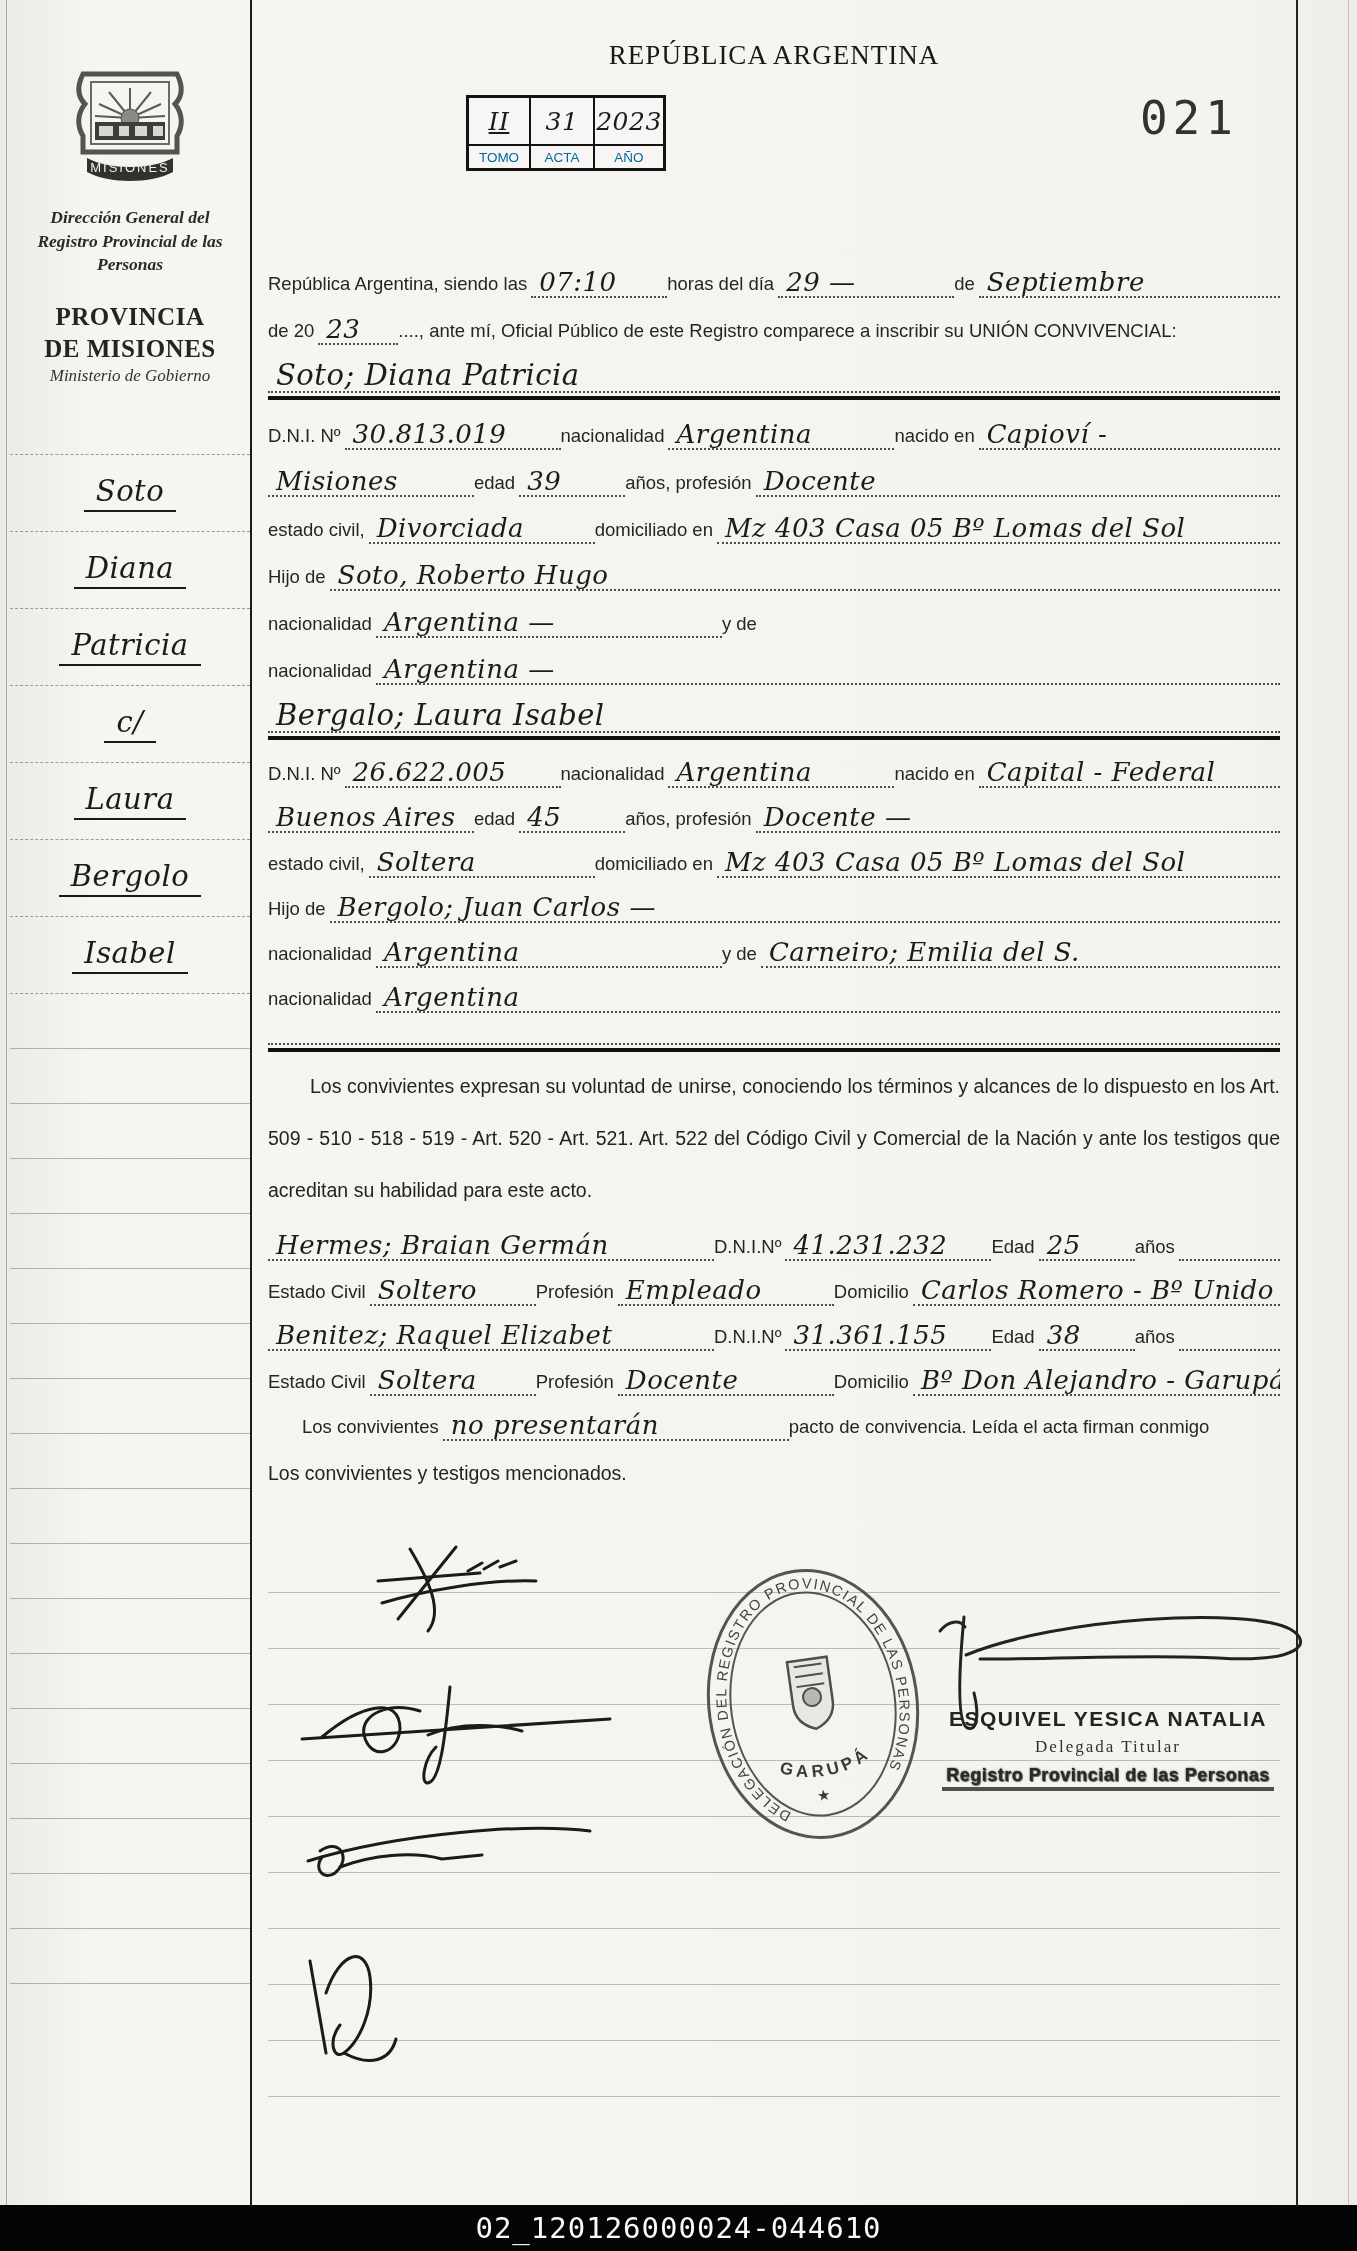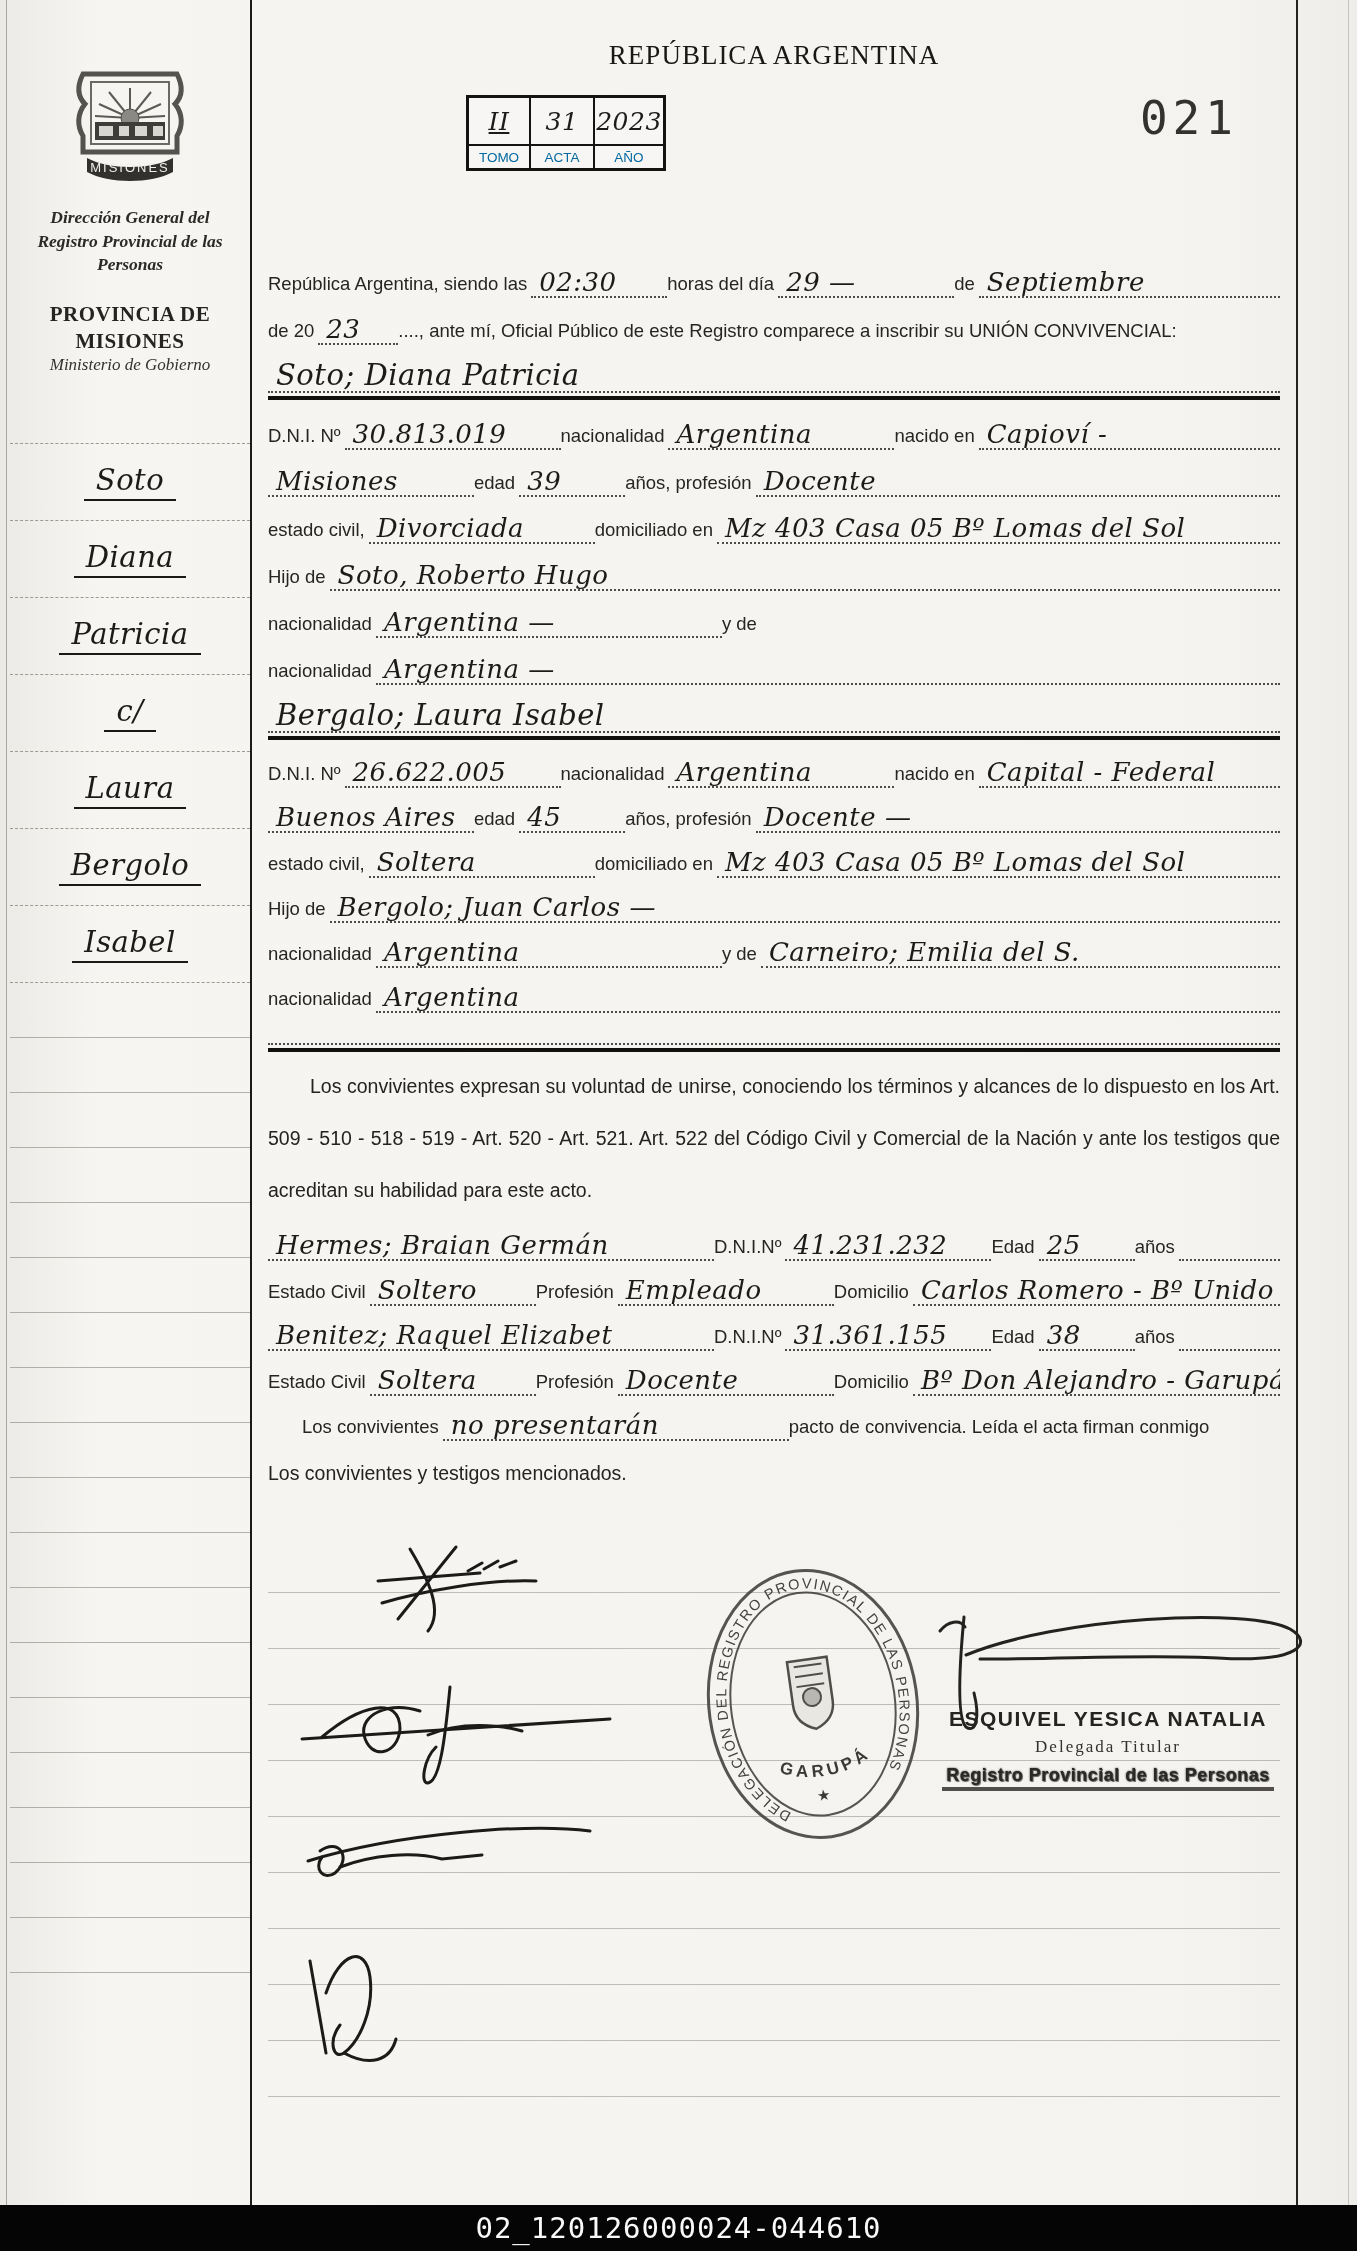--- a/index.html
+++ b/index.html
@@ -13,21 +13,21 @@
   .edge-r{position:absolute;left:1348px;top:0;width:1px;height:2251px;background:#c6c4be;}
   .rule-v-main{position:absolute;left:250px;top:0;width:2px;height:2205px;background:#1b1a18;}
   .rule-v-right{position:absolute;left:1296px;top:0;width:2px;height:2205px;background:#24231f;}
 
   
   .sidebar{position:absolute;left:10px;top:0;width:240px;height:2205px;}
   .crest{display:block;margin:66px auto 0;}
   .org{margin-top:14px;text-align:center;font-family:"Liberation Serif",serif;
        font-style:italic;font-weight:bold;font-size:17.5px;line-height:1.35;color:#2b2a28;}
   .prov{margin-top:24px;text-align:center;font-family:"Liberation Serif",serif;
-        font-weight:bold;font-size:21px;letter-spacing:.5px;line-height:1.3;color:#262421;}
+        font-weight:bold;font-size:25px;letter-spacing:.5px;line-height:1.3;color:#262421;}
   .ministry{text-align:center;font-family:"Liberation Serif",serif;font-style:italic;
             font-size:17px;color:#343230;}
   .mnames{margin-top:68px;}
   .mrow{height:76px;border-top:1px dashed #9d9a92;display:flex;align-items:center;justify-content:center;}
   .mname{font-size:29px;border-bottom:2px solid #1a1918;padding:0 12px 2px;}
   .margin-filler{height:1015px;border-top:1px dashed #9d9a92;
      background:repeating-linear-gradient(to bottom,transparent 0 54px,rgba(125,122,114,.55) 54px 55px);}
 
   
   .hand{font-family:"DejaVu Serif",serif;font-style:italic;color:#1c1b19;letter-spacing:.5px;}
@@ -153,21 +153,21 @@
         <div class="cell reg-lbl">AÑO</div>
       </div>
       <div class="pagenum">021</div>
     </div>
 
     <div class="form">
 
 
       <div class="fl">
         <span class="lbl">República Argentina, siendo las</span>
-        <span class="hand hv" style="width:120px;">02:30</span>
+        <span class="hand hv" style="width:120px;">07:10</span>
         <span class="lbl">horas del día</span>
         <span class="hand hv" style="width:160px;">29  —</span>
         <span class="lbl">de</span>
         <span class="hand hv grow">Septiembre</span>
       </div>
 
       <div class="fl">
         <span class="lbl">de 20</span>
         <span class="hand hv" style="width:64px;">23</span>
         <span class="lbl grow">...., ante mí, Oficial Público de este Registro comparece a inscribir su UNIÓN CONVIVENCIAL:</span>

